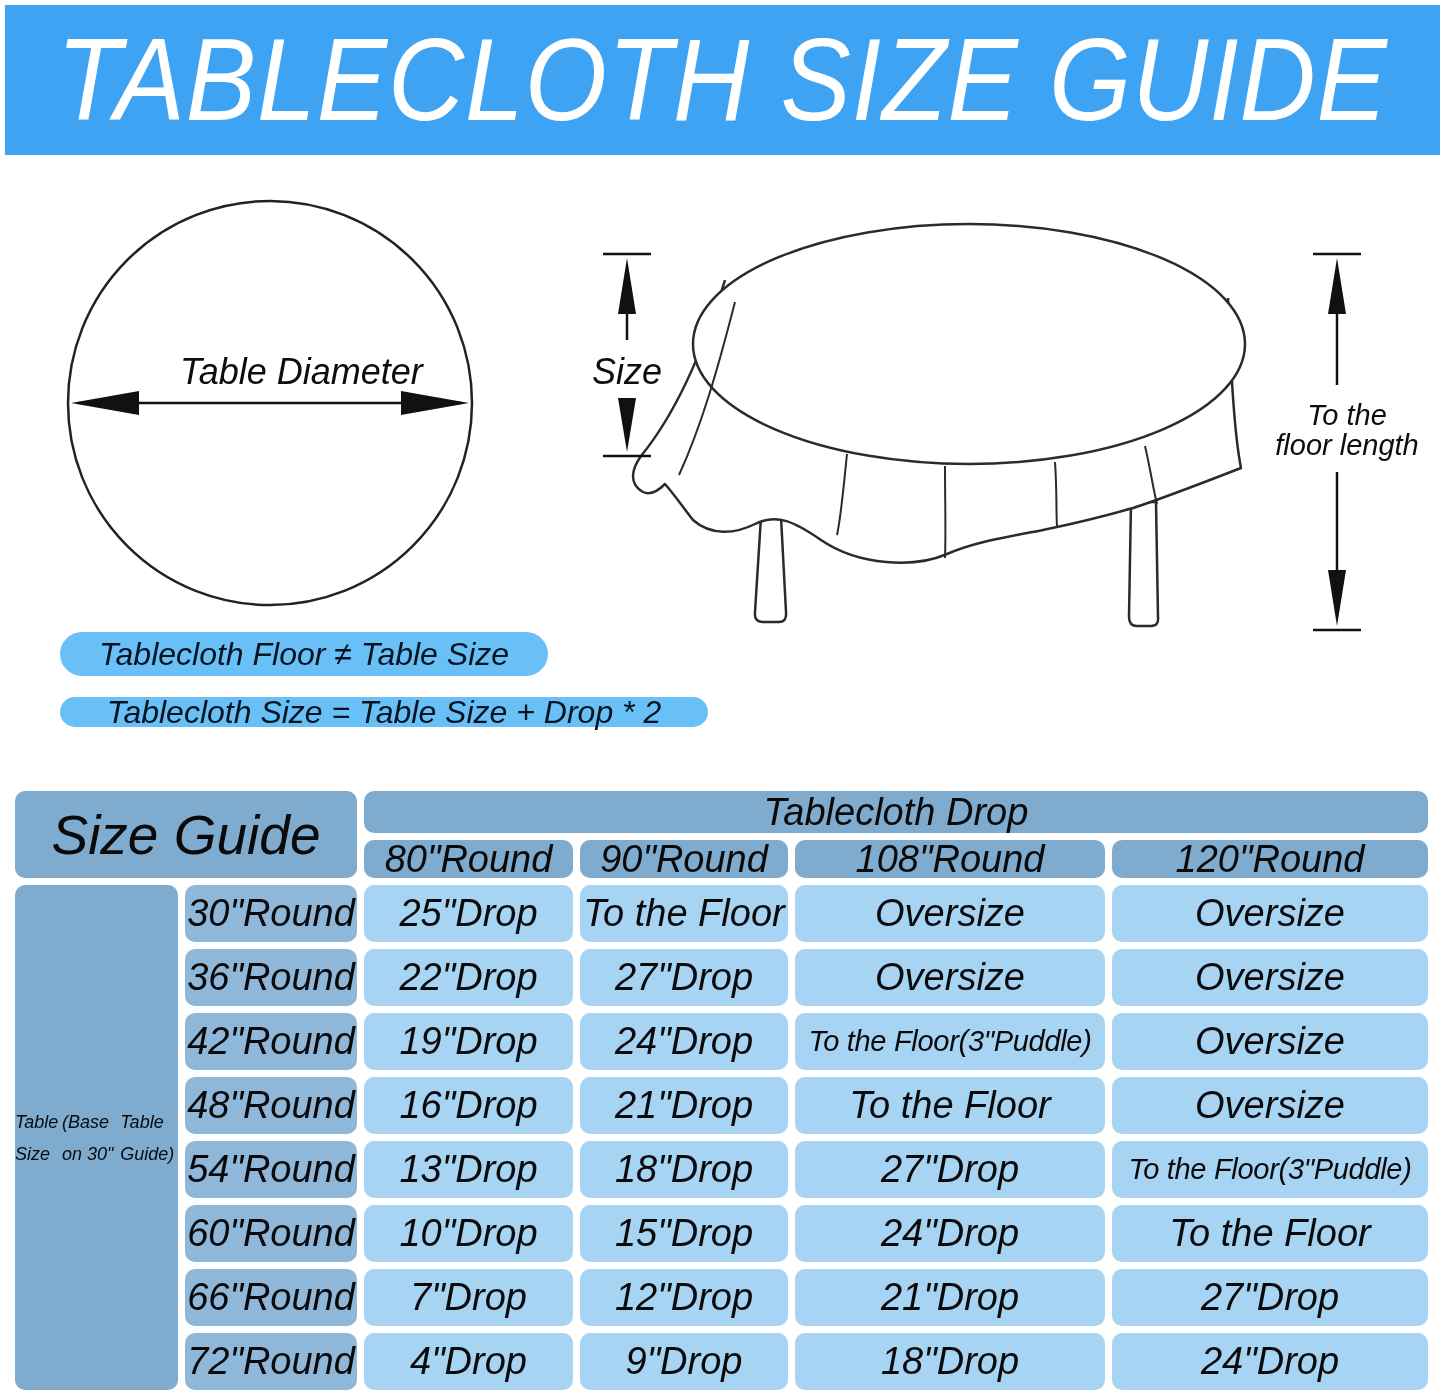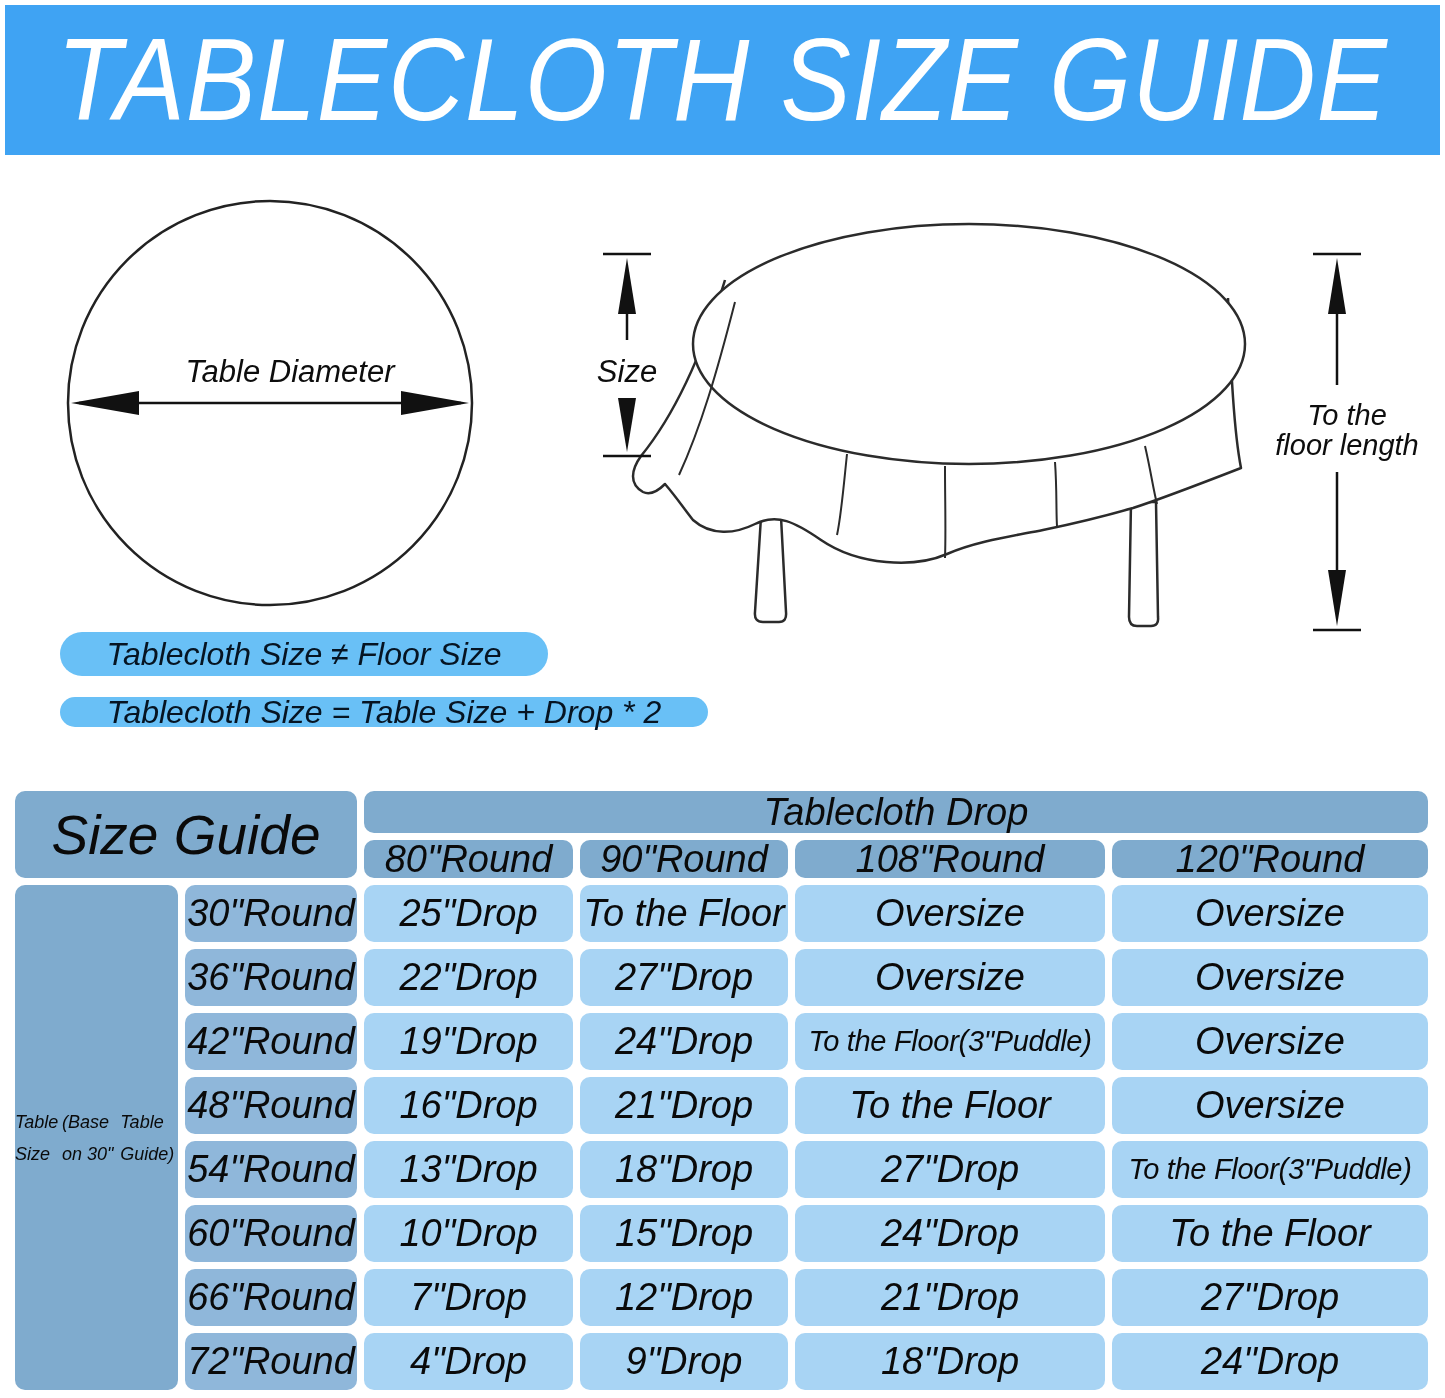--- a/index.html
+++ b/index.html
@@ -18,21 +18,21 @@
     position:absolute;left:5px;top:5px;width:1435px;height:150px;
     background:var(--banner-bg);display:flex;align-items:center;justify-content:center;
   }
   .banner span{
     color:var(--banner-text);font-size:116px;white-space:nowrap;
     transform:scaleX(.91);transform-origin:center;letter-spacing:1px;
   }
   
   .abs{position:absolute;}
   .diag-label{
-    position:absolute;text-align:center;color:var(--text);font-size:31px;line-height:31px;white-space:nowrap;
+    position:absolute;text-align:center;color:var(--text);font-size:36px;line-height:31px;white-space:nowrap;
   }
   .floor-label{white-space:normal;font-size:29px;line-height:30px;}
   
   .pill{
     position:absolute;background:var(--pill-bg);border-radius:23px;
     display:flex;align-items:center;justify-content:center;
     font-size:32px;color:#061422;white-space:nowrap;
   }
   .pill1{left:60px;top:632px;width:488px;height:44px;}
   .pill2{left:60px;top:697px;width:648px;height:30px;}
@@ -125,21 +125,21 @@
       </g>
     </svg>
   </div>
   <div class="diag-label" style="left:567px;top:356px;width:120px;">Size</div>
   <div class="diag-label floor-label" style="left:1237px;top:400px;width:220px;">
     <div>To the</div>
     <div>floor length</div>
   </div>
 
   <div class="pill pill1">
-    <span>Tablecloth Size ≠ Floor Size</span>
+    <span>Tablecloth Floor ≠ Table Size</span>
   </div>
   <div class="pill pill2">
     <span>Tablecloth Size = Table Size + Drop * 2</span>
   </div>
 
   <div class="size-table">
     <div class="cell hdr corner">Size Guide</div>
     <div class="cell hdr group-hdr">Tablecloth Drop</div>
 
     <div class="cell hdr" style="grid-column:3;grid-row:2;">80"Round</div>

